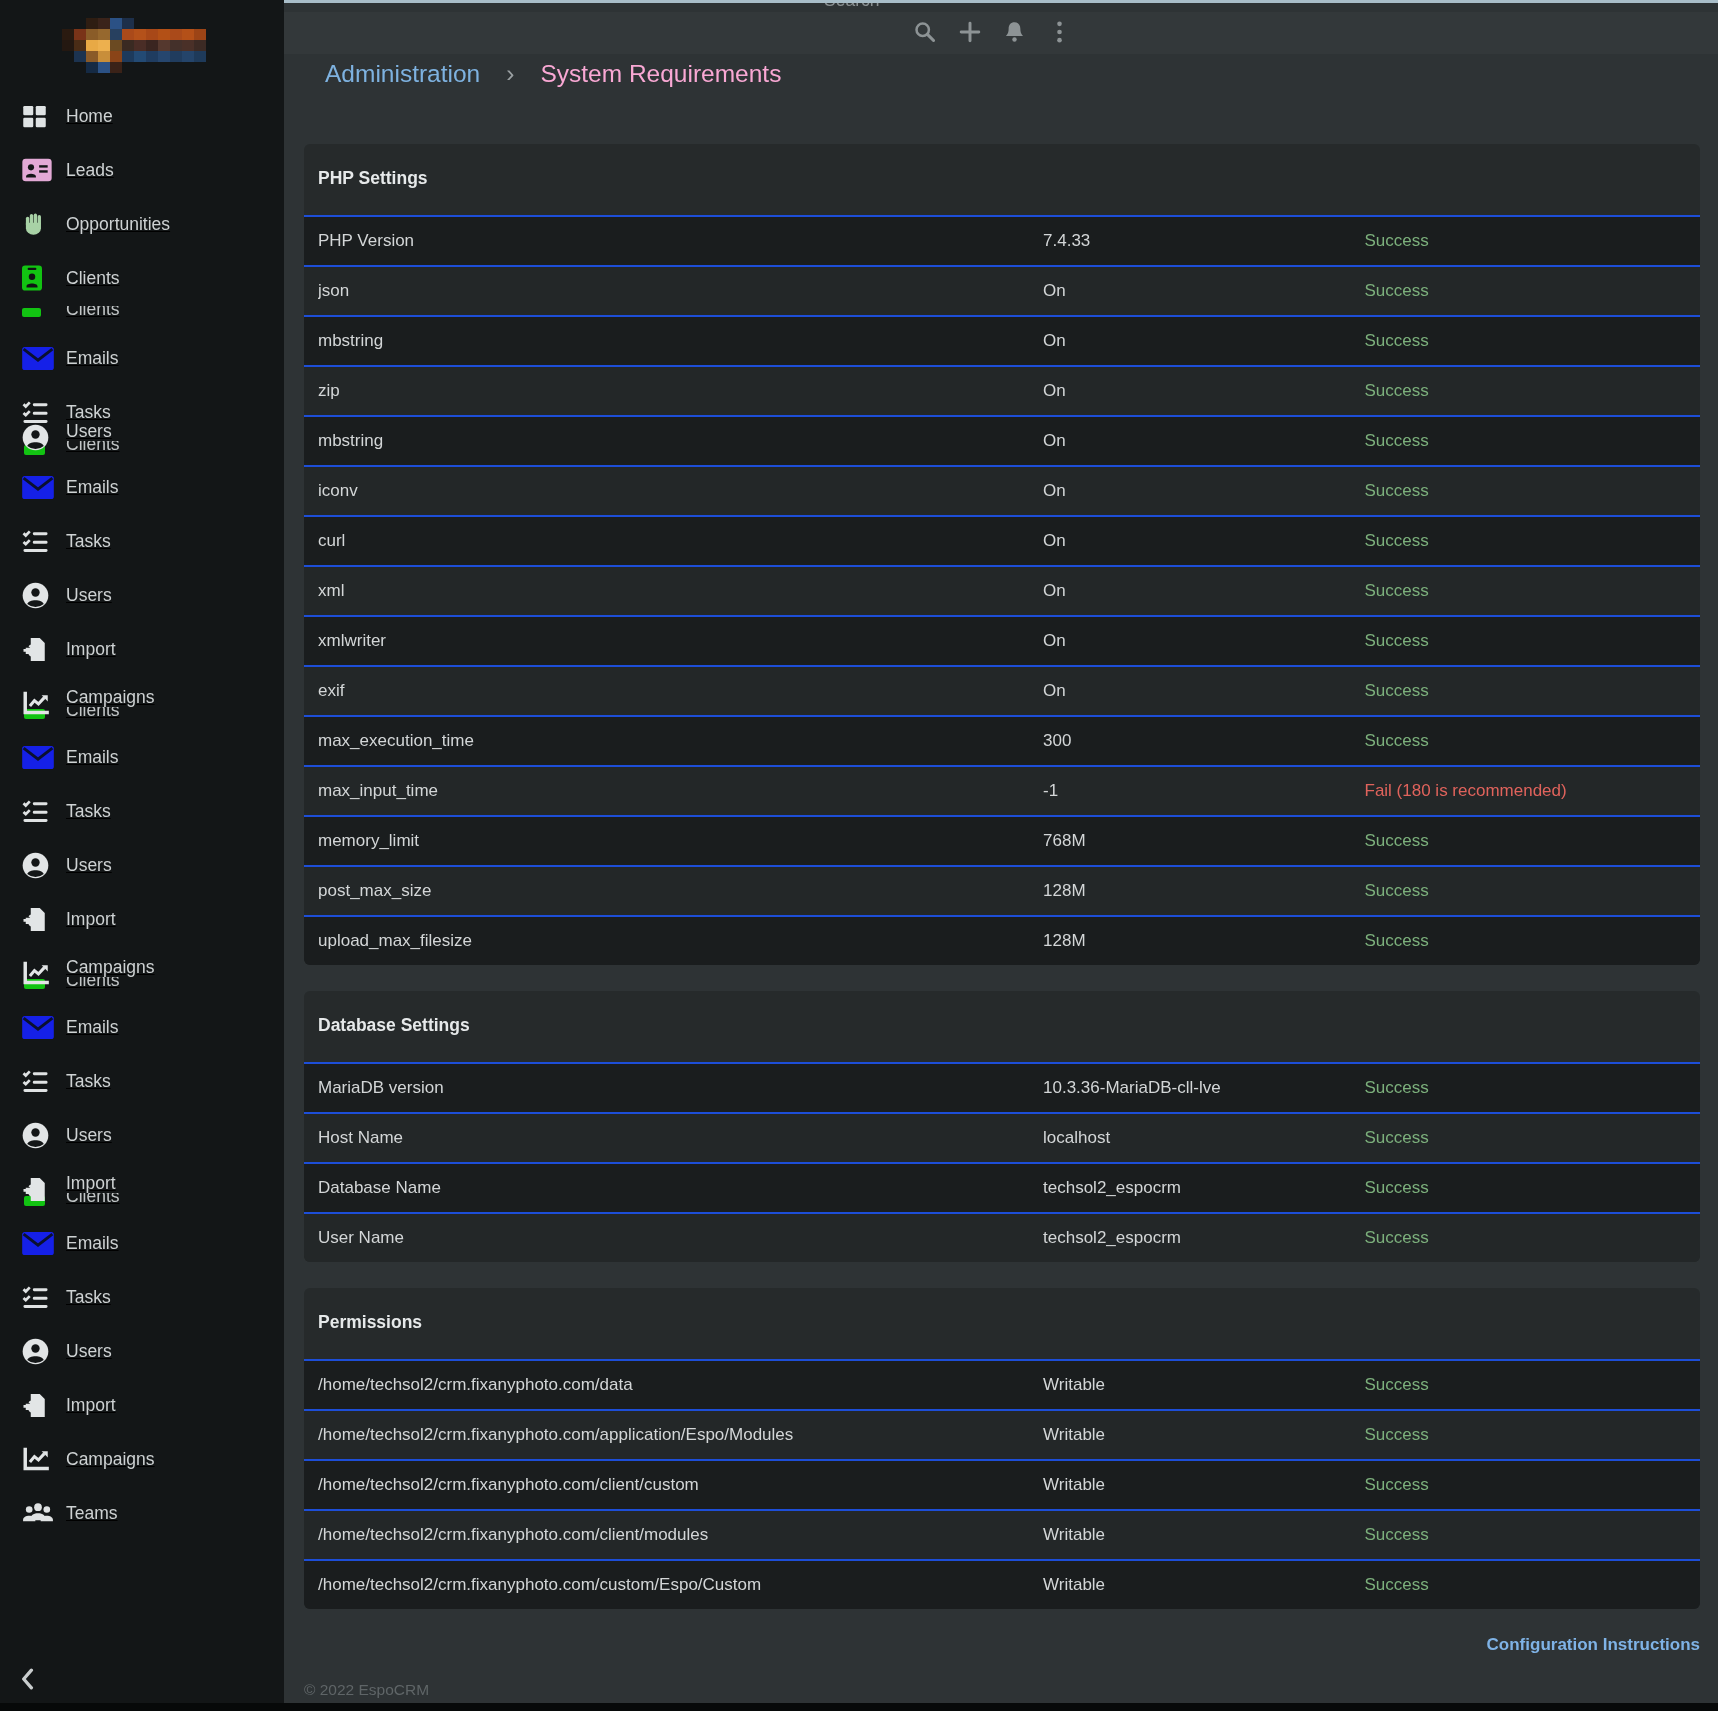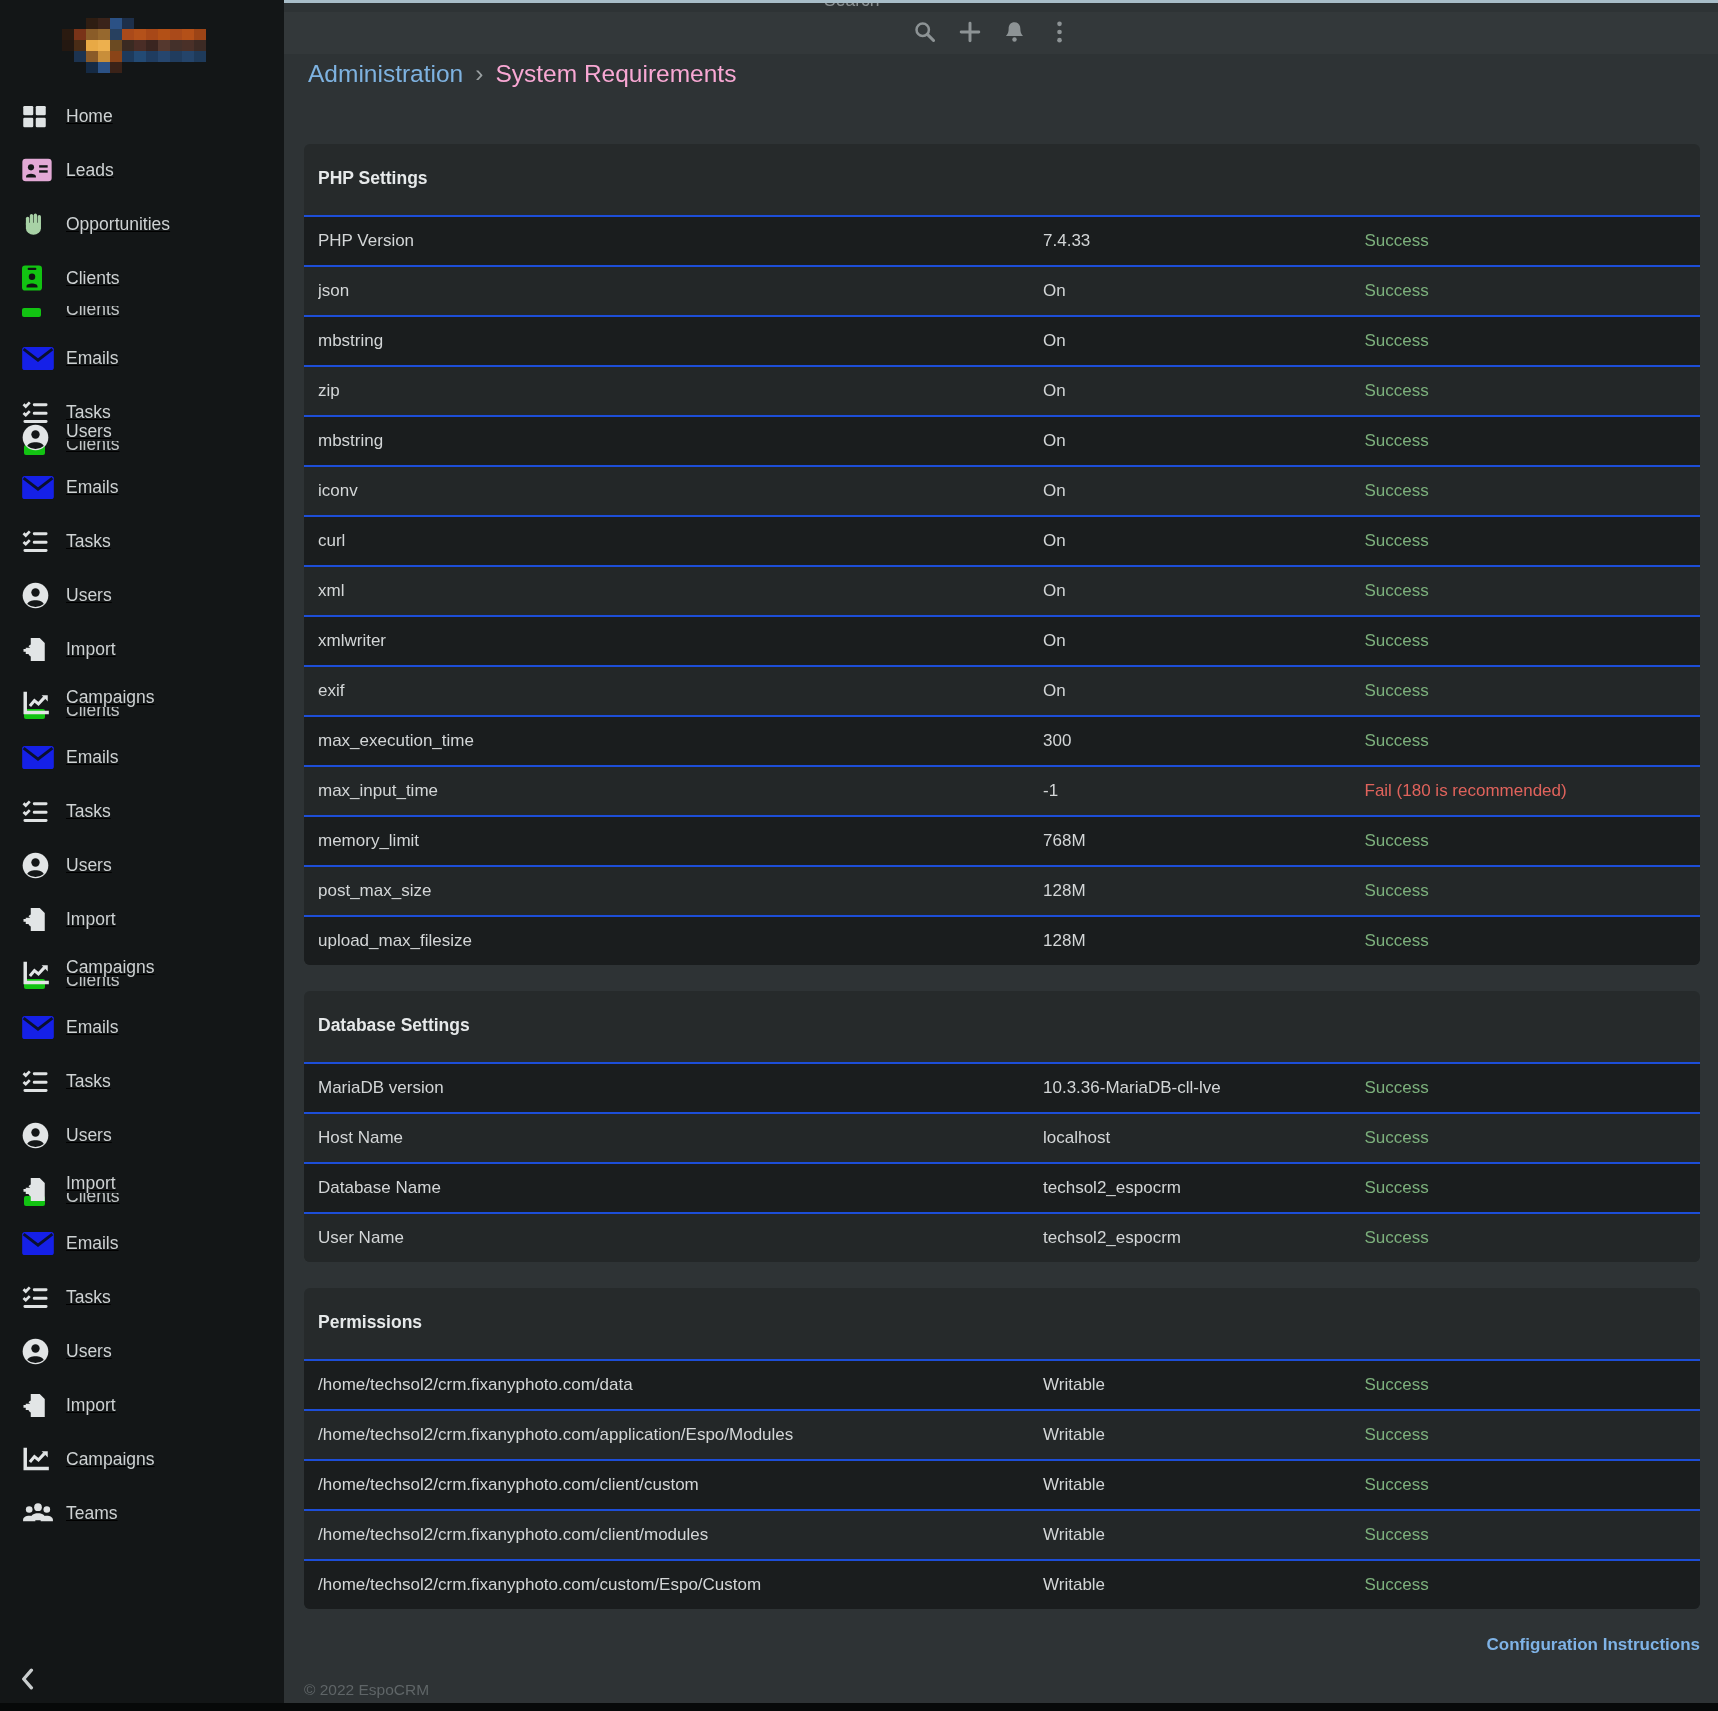--- a/index.html
+++ b/index.html
@@ -57,22 +57,22 @@
   .topbar-btn{
     width:45px;height:42px;display:flex;align-items:center;justify-content:center;
     background:transparent;border:none;cursor:pointer;padding:0;
   }
   
   .main{
     position:absolute;top:0;left:284px;right:0;bottom:0;
     padding:42px 18px 0 20px;box-sizing:border-box;
   }
   .breadcrumb{
-    margin:14px 0 0 4px;font-size:24.5px;line-height:36px;height:50px;
-    display:flex;align-items:flex-start;gap:12px;
+    margin:14px 0 0 21px;font-size:24.5px;line-height:36px;height:50px;
+    display:flex;align-items:flex-start;gap:26px;
   }
   .crumb-link{color:#7eb2e0;text-decoration:none;cursor:pointer;}
   .crumb-sep{color:#9aa0a2;}
   .crumb-page{color:#f9a8d4;}
   .panels{margin-top:38px;}
   .panel{
     background:#262a2b;border-radius:6px;margin-bottom:26px;overflow:hidden;
   }
   .panel-title{
     padding:24px 14px 26px 14px;font-weight:bold;font-size:17.5px;color:#e6e9ea;

